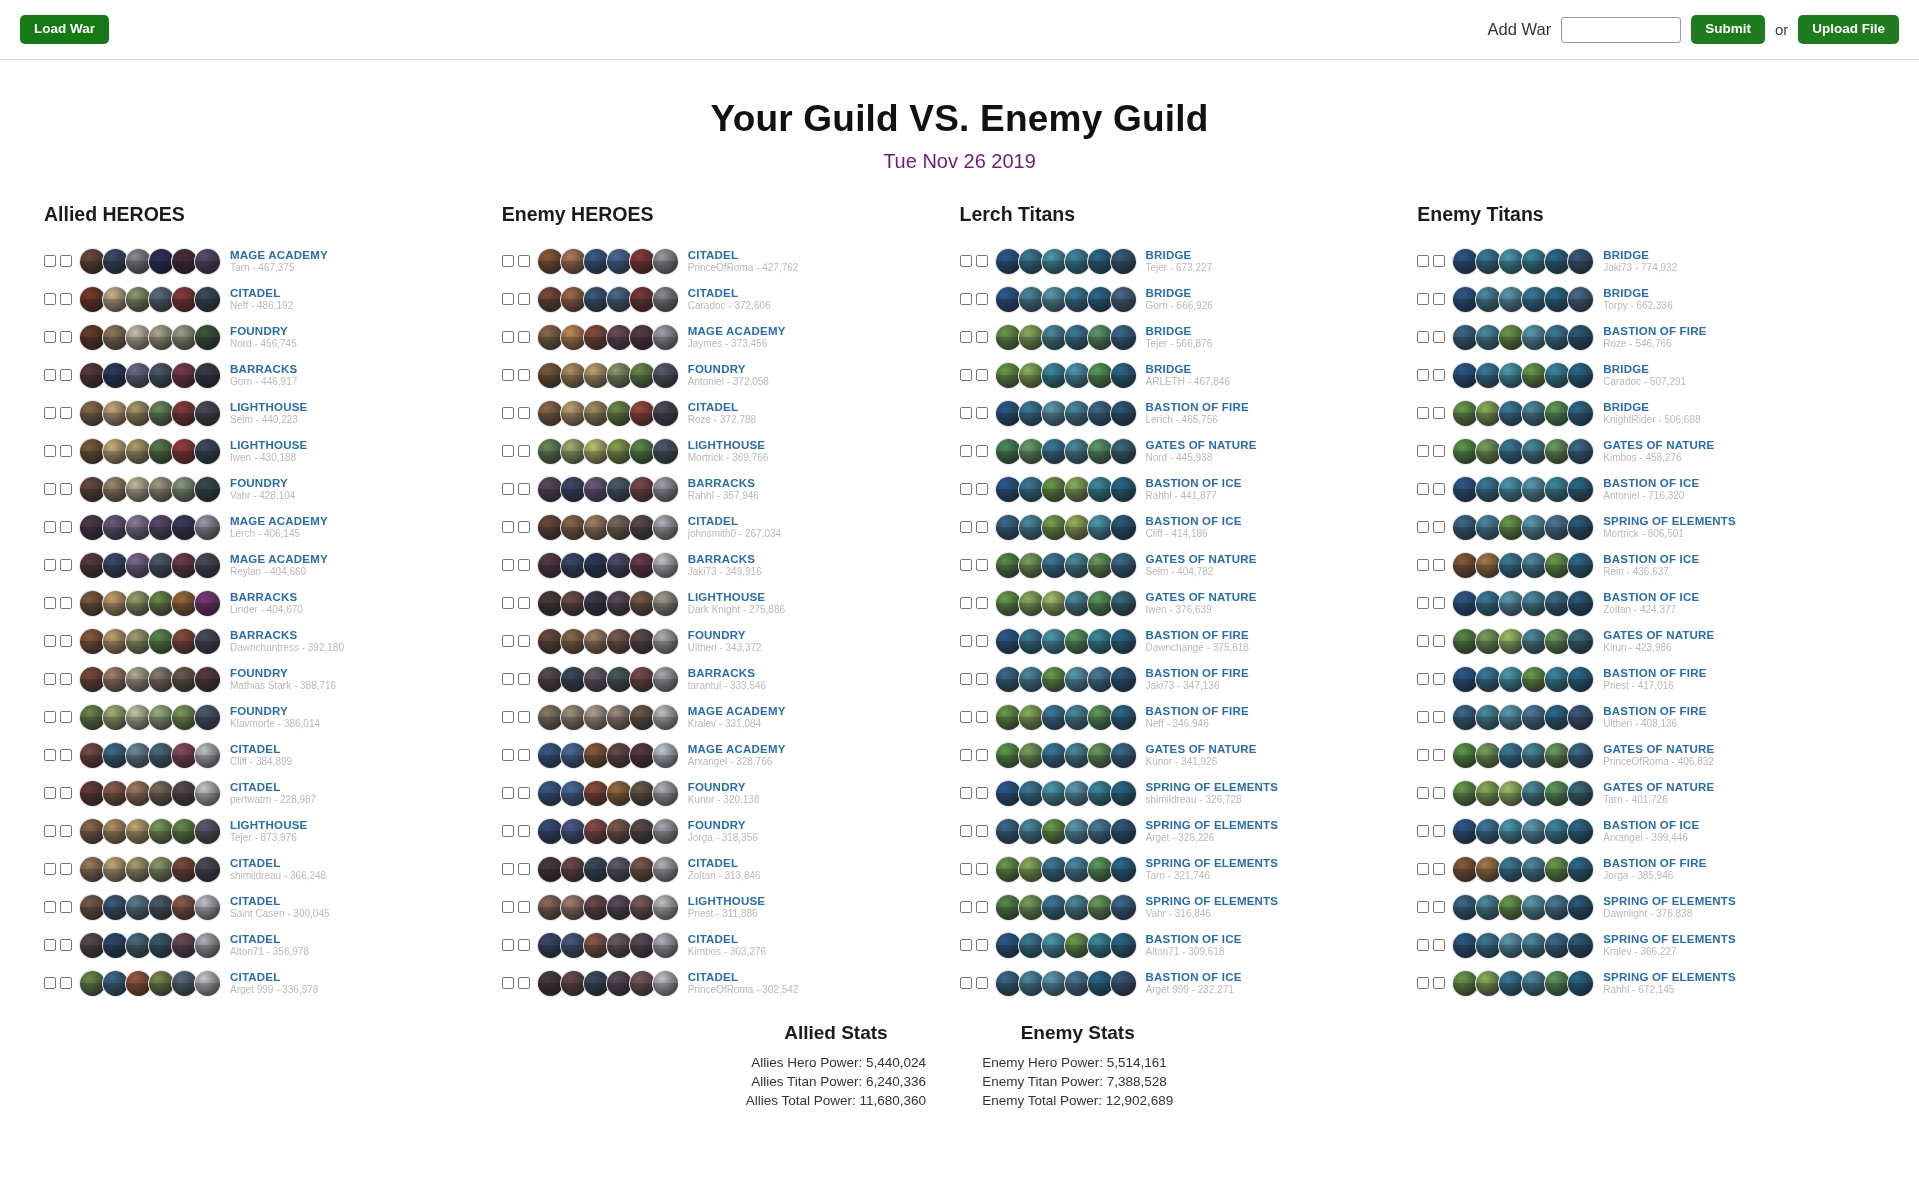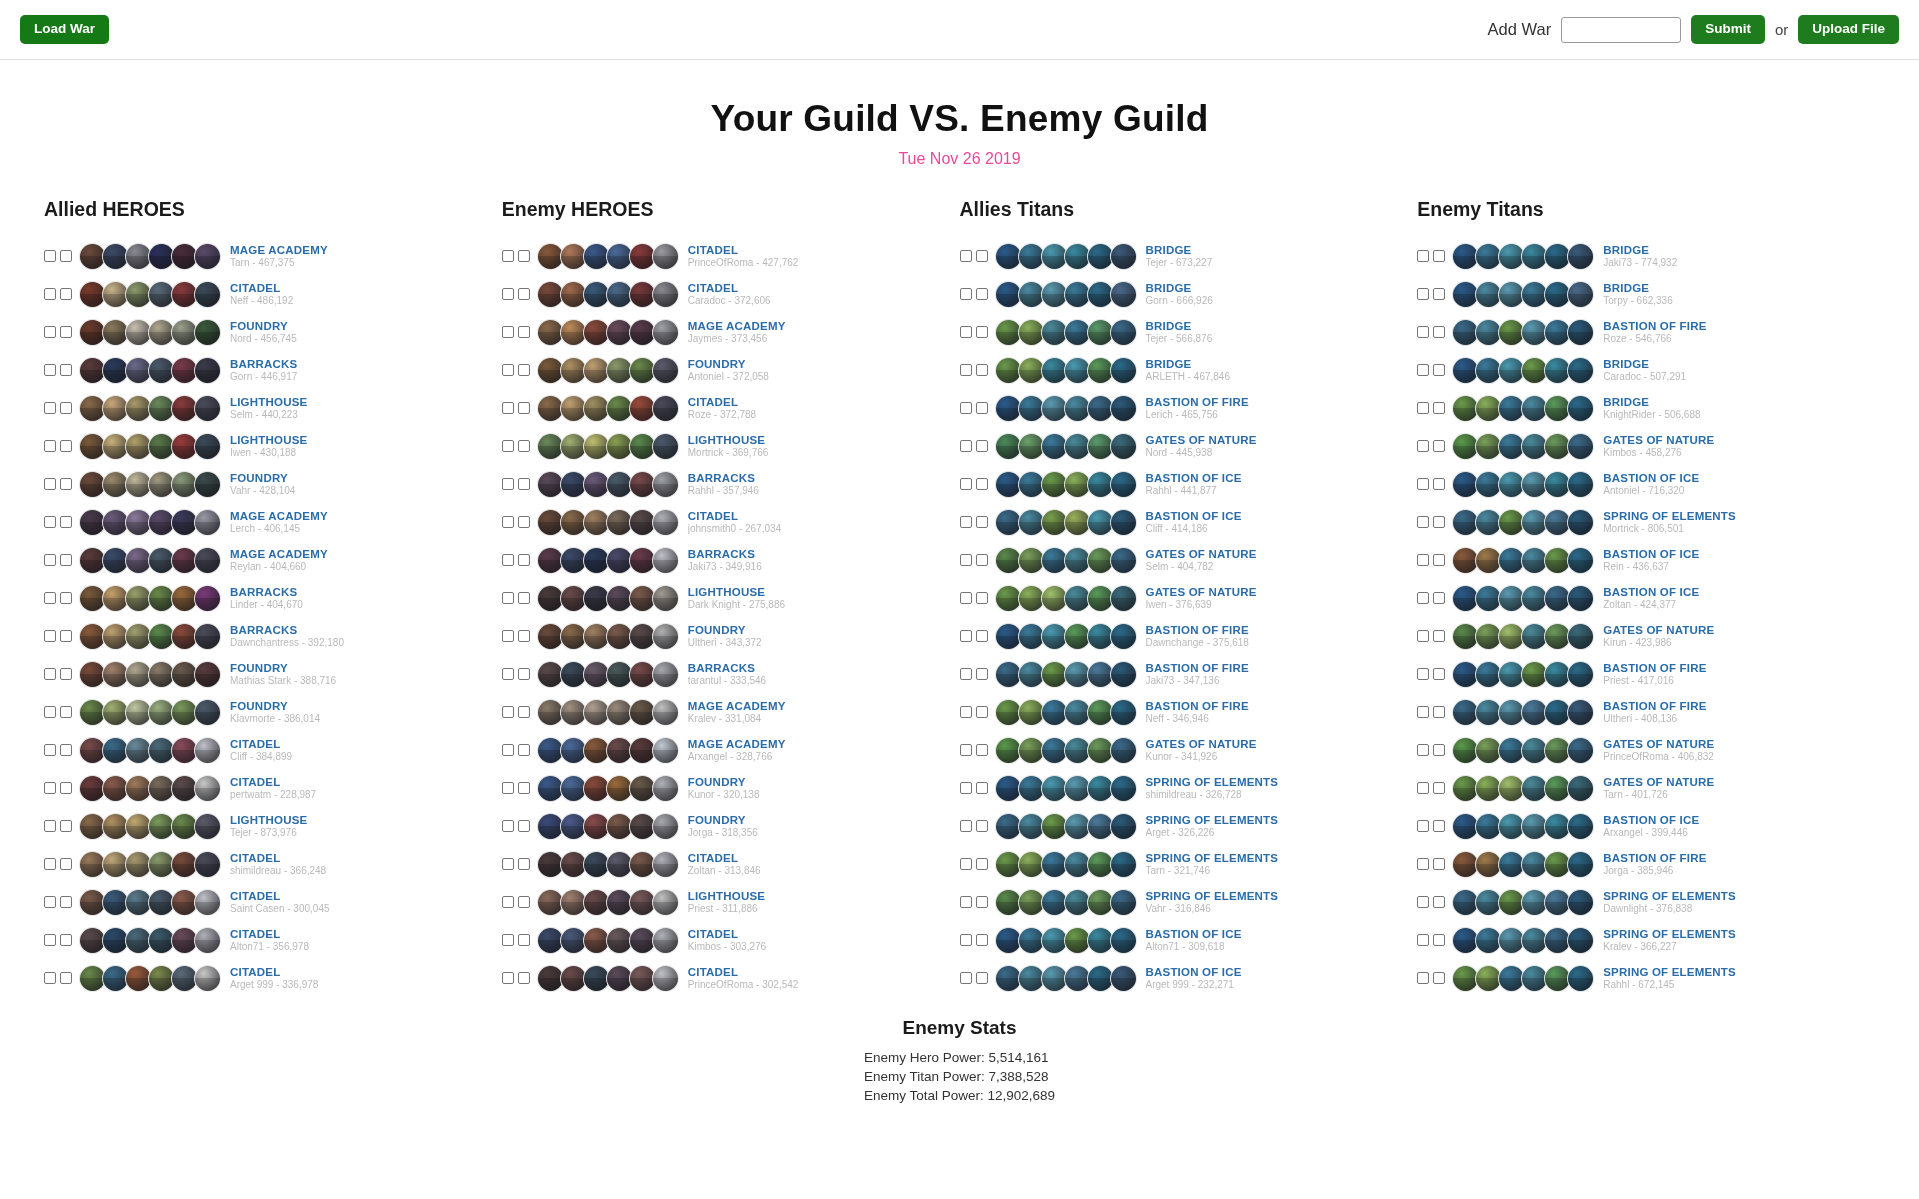--- a/index.html
+++ b/index.html
@@ -55,22 +55,22 @@
   .page-title {
     text-align: center;
     font-size: 37px;
     font-weight: bold;
     margin: 38px 0 0 0;
     color: #111;
     letter-spacing: 0.2px;
   }
   .page-date {
     text-align: center;
-    font-size: 16px;
-    color: #ec4899;
+    font-size: 20px;
+    color: #701a75;
     margin-top: 10px;
   }
 
   
   .columns {
     display: flex;
     margin-top: 30px;
     padding: 0 44px;
     gap: 0;
   }
@@ -812,21 +812,21 @@
           <span class="av" style="background: radial-gradient(circle at 35% 30%, rgb(122, 90, 90) 0%, rgb(29, 29, 34) 115%);"></span>
           <span class="av" style="background: radial-gradient(circle at 35% 30%, rgb(192, 192, 200) 0%, rgb(29, 29, 34) 115%);"></span>
         </span>
         <span class="meta">
           <span class="guild" style="display: block;">CITADEL</span>
           <span class="player" style="display: block;">PrinceOfRoma - 302,542</span>
         </span>
       </div>
     </div>
     <div class="col">
-      <div class="col-title">Allies Titans</div>
+      <div class="col-title">Lerch Titans</div>
       <div class="row">
         <span class="cbx"></span>
         <span class="cbx second"></span>
         <span class="avatars">
           <span class="av" style="background: radial-gradient(circle at 35% 30%, rgb(42, 90, 138) 0%, rgb(29, 29, 34) 115%);"></span>
           <span class="av" style="background: radial-gradient(circle at 35% 30%, rgb(58, 122, 154) 0%, rgb(29, 29, 34) 115%);"></span>
           <span class="av" style="background: radial-gradient(circle at 35% 30%, rgb(74, 154, 176) 0%, rgb(29, 29, 34) 115%);"></span>
           <span class="av" style="background: radial-gradient(circle at 35% 30%, rgb(58, 138, 160) 0%, rgb(29, 29, 34) 115%);"></span>
           <span class="av" style="background: radial-gradient(circle at 35% 30%, rgb(42, 106, 138) 0%, rgb(29, 29, 34) 115%);"></span>
           <span class="av" style="background: radial-gradient(circle at 35% 30%, rgb(58, 90, 122) 0%, rgb(29, 29, 34) 115%);"></span>
@@ -1460,19 +1460,25 @@
         </span>
         <span class="meta">
           <span class="guild" style="display: block;">SPRING OF ELEMENTS</span>
           <span class="player" style="display: block;">Rahhl - 672,145</span>
         </span>
       </div>
     </div>
   </div>
 
 <div class="stats">
+  <div class="stats-block allied">
+    <div class="stats-title">Allied Stats</div>
+    <div class="stats-line">Allies Hero Power: 5,440,024</div>
+    <div class="stats-line">Allies Titan Power: 6,240,336</div>
+    <div class="stats-line">Allies Total Power: 11,680,360</div>
+  </div>
   <div class="stats-block enemy">
     <div class="stats-title">Enemy Stats</div>
     <div class="stats-line">Enemy Hero Power: 5,514,161</div>
     <div class="stats-line">Enemy Titan Power: 7,388,528</div>
     <div class="stats-line">Enemy Total Power: 12,902,689</div>
   </div>
 </div>
 
 </body></html>

